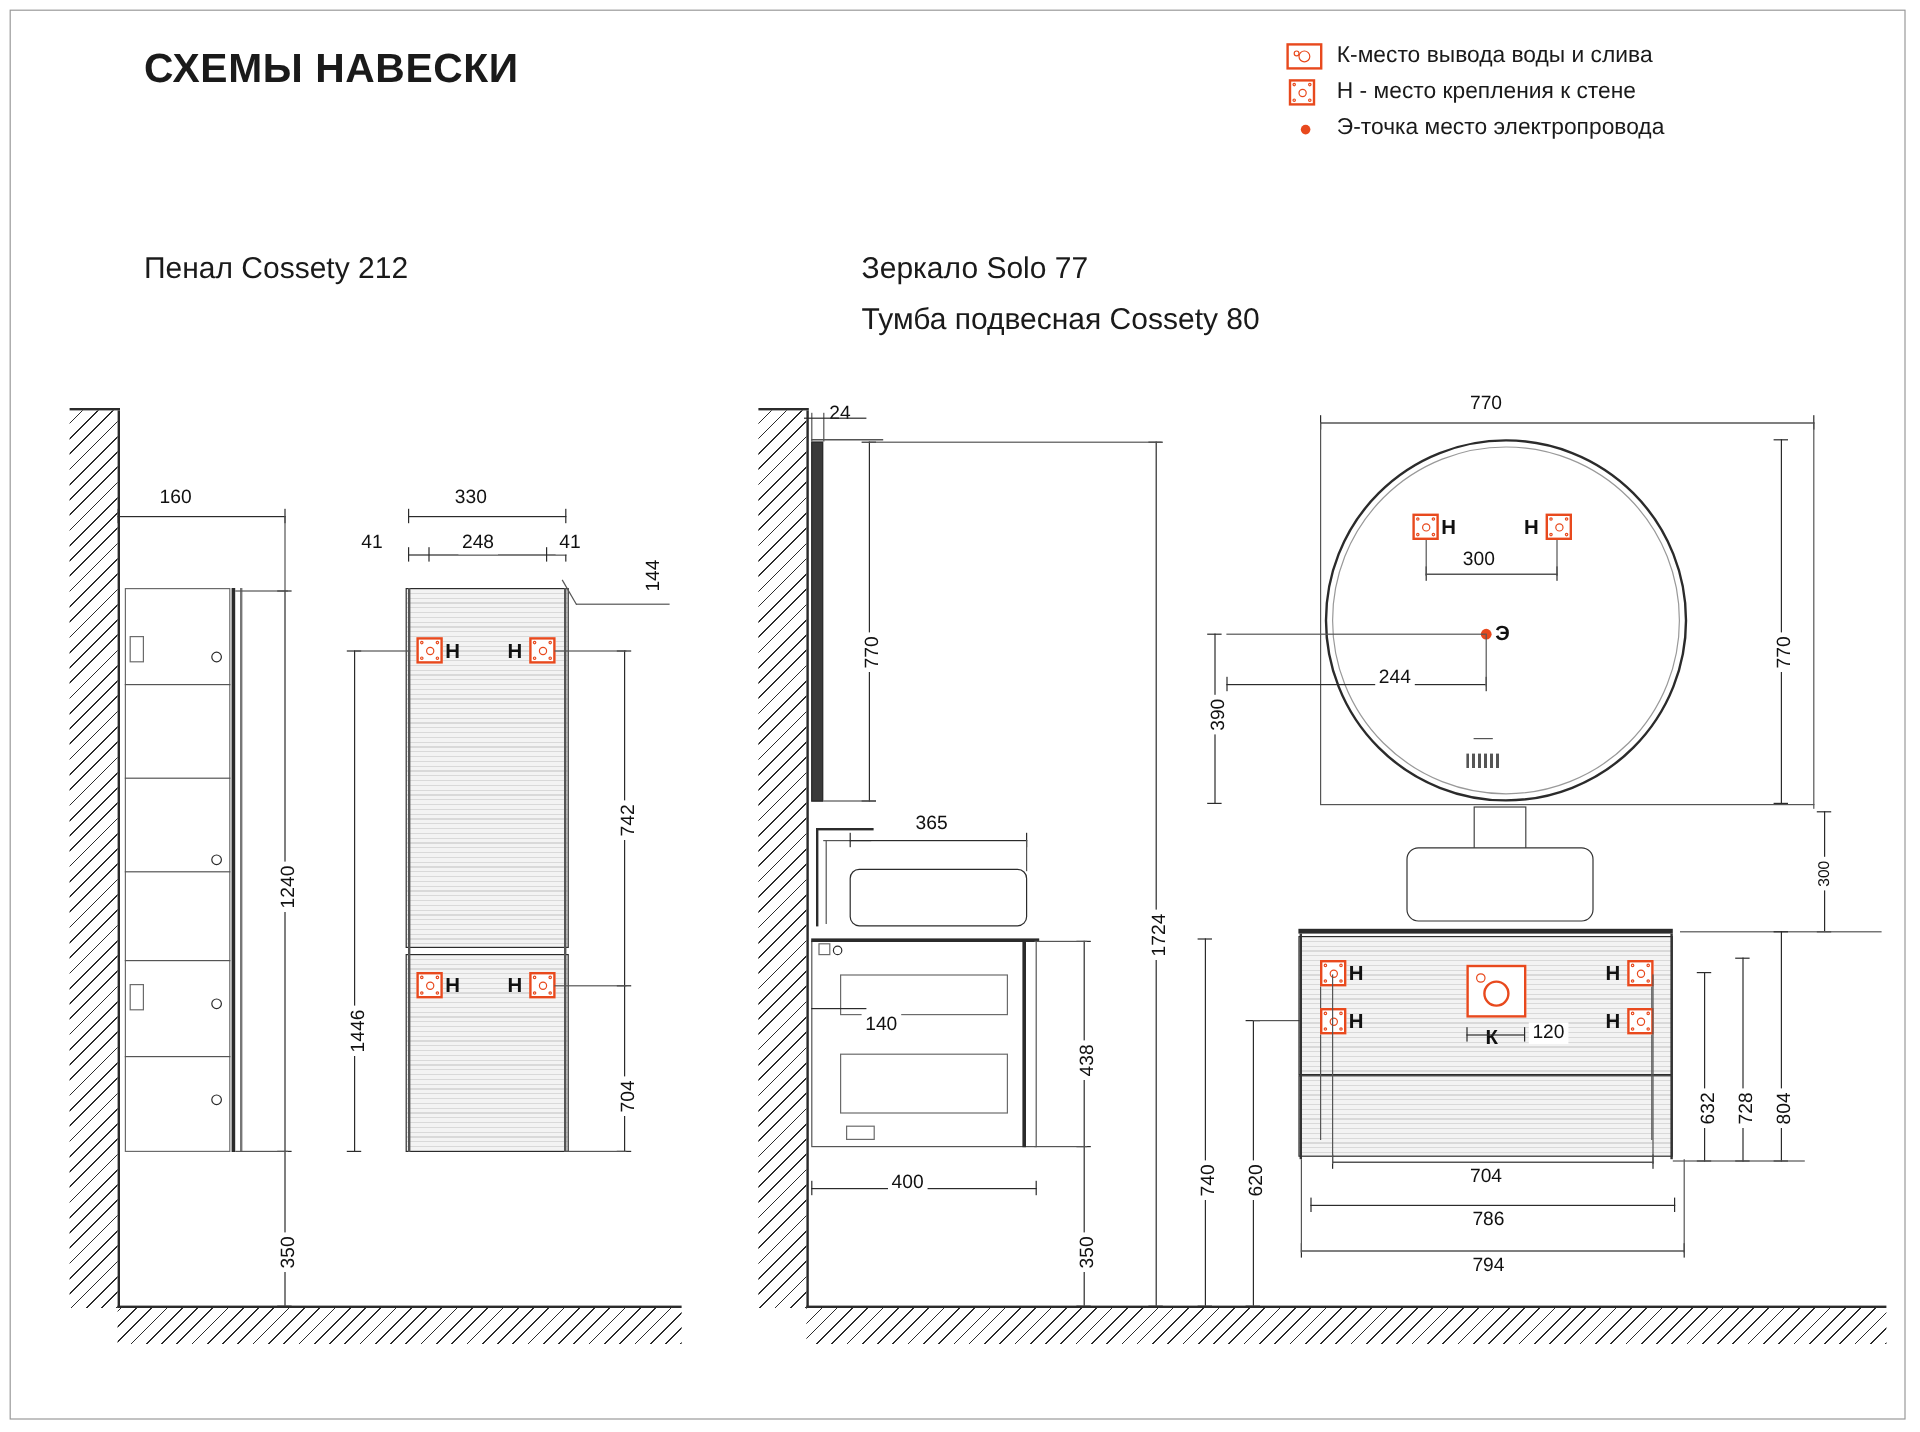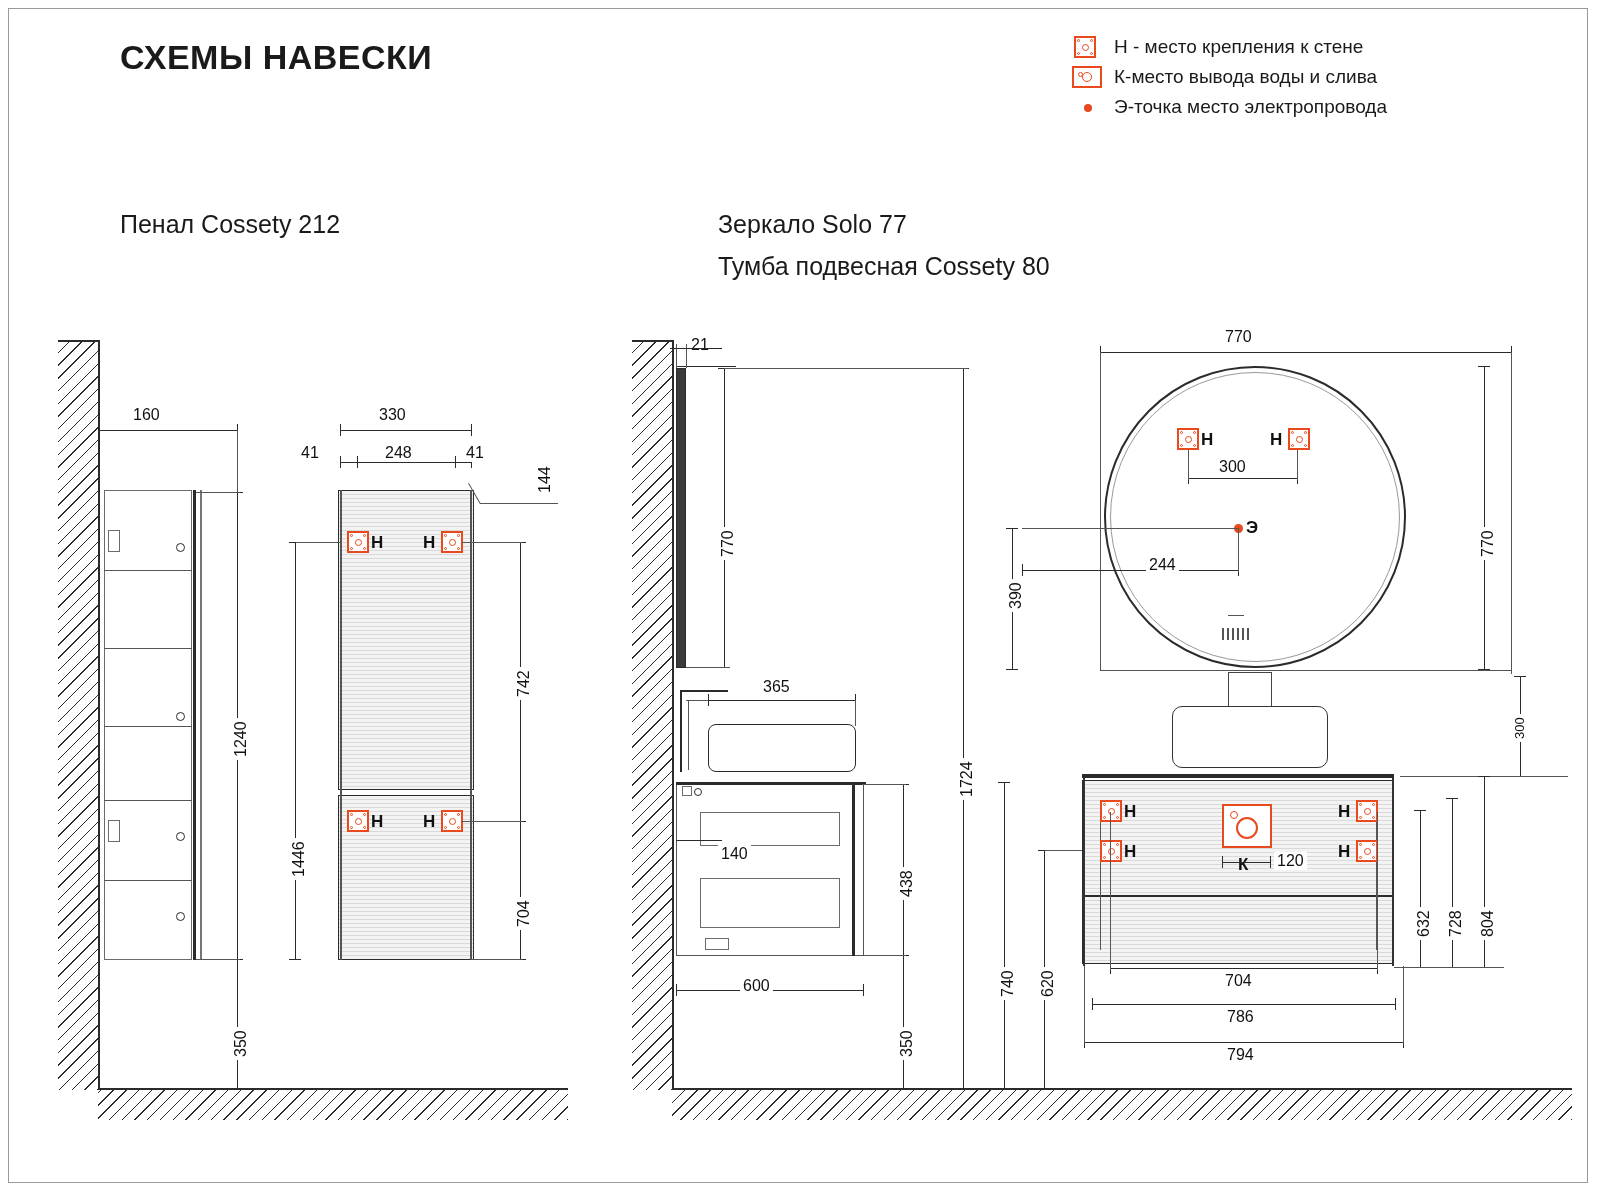--- a/index.html
+++ b/index.html
@@ -52,37 +52,37 @@
 <body>
 
 <div class="sheet">
   <div class="sheet-border"></div>
 
   <div class="title">СХЕМЫ НАВЕСКИ</div>
 
   <div class="legend">
     <div class="legend-row">
       <div class="legend-ico">
+        <div class="mark-k">
+            <span class="big"></span>
+            <span class="sm"></span>
+          </div>
+      </div>
+      <div class="legend-txt">К-место вывода воды и слива</div>
+    </div>
+    <div class="legend-row">
+      <div class="legend-ico">
         <div class="mark-h">
             <span class="c1"></span>
             <span class="c2"></span>
             <span class="c3"></span>
             <span class="c4"></span>
           </div>
       </div>
       <div class="legend-txt">Н - место крепления к стене</div>
-    </div>
-    <div class="legend-row">
-      <div class="legend-ico">
-        <div class="mark-k">
-            <span class="big"></span>
-            <span class="sm"></span>
-          </div>
-      </div>
-      <div class="legend-txt">К-место вывода воды и слива</div>
     </div>
     <div class="legend-row">
       <div class="legend-ico">
         <div class="mark-e"></div>
       </div>
       <div class="legend-txt">Э-точка место электропровода</div>
     </div>
   </div>
 
   <div class="sec-h" style="left:120px;top:210px;">Пенал Cossety 212</div>
@@ -201,21 +201,21 @@
 
   <div class="hatch" style="left:632px;top:342px;width:40px;height:748px;"></div>
   <div class="ln lnv" style="left:672px;top:342px;height:748px;width:2px;background:#2b2b2b;"></div>
   <div class="ln lnh" style="left:632px;top:340px;width:42px;height:2px;"></div>
 
   <div class="hatch" style="left:672px;top:1090px;width:900px;height:30px;"></div>
   <div class="floorline" style="left:672px;top:1088px;width:900px;"></div>
 
   <div class="box" style="left:676px;top:368px;width:10px;height:300px;background:#3a3a3a;border-color:#2b2b2b;"></div>
   <div class="ln lnh" style="left:676px;top:366px;width:60px;"></div>
-  <div class="dim" style="left:688px;top:336px;">21</div>
+  <div class="dim" style="left:688px;top:336px;">24</div>
   <div class="ln lnv thin" style="left:686px;top:344px;height:24px;"></div>
   <div class="ln lnv thin" style="left:676px;top:344px;height:24px;"></div>
   <div class="ln lnh" style="left:670px;top:348px;width:52px;"></div>
 
   <div class="ln lnv" style="left:724px;top:368px;height:300px;"></div>
   <div class="tickh" style="left:718px;top:368px;width:12px;"></div>
   <div class="tickh" style="left:718px;top:667px;width:12px;"></div>
   <div class="ln lnh thin" style="left:686px;top:667px;width:44px;"></div>
   <div class="dimv" style="left:719px;top:560px;">770</div>
 
@@ -239,21 +239,21 @@
   <div class="ln lnv" style="left:852px;top:784px;height:172px;width:3px;background:#2b2b2b;"></div>
   <div class="boxl" style="left:682px;top:786px;width:10px;height:10px;"></div>
   <div class="circle" style="left:694px;top:788px;width:8px;height:8px;border-width:1px;"></div>
 
   <div class="ln lnh" style="left:676px;top:840px;width:46px;"></div>
   <div class="dim" style="left:718px;top:845px;">140</div>
 
   <div class="ln lnh" style="left:676px;top:990px;width:188px;"></div>
   <div class="tickv" style="left:676px;top:984px;height:12px;"></div>
   <div class="tickv" style="left:863px;top:984px;height:12px;"></div>
-  <div class="dim" style="left:740px;top:977px;">600</div>
+  <div class="dim" style="left:740px;top:977px;">400</div>
 
   <div class="ln lnv" style="left:903px;top:784px;height:172px;"></div>
   <div class="tickh" style="left:897px;top:784px;width:12px;"></div>
   <div class="tickh" style="left:897px;top:955px;width:12px;"></div>
   <div class="ln lnh thin" style="left:862px;top:784px;width:44px;"></div>
   <div class="ln lnh thin" style="left:862px;top:955px;width:44px;"></div>
   <div class="dimv" style="left:898px;top:900px;">438</div>
 
   <div class="ln lnv" style="left:903px;top:956px;height:132px;"></div>
   <div class="tickh" style="left:897px;top:1088px;width:12px;"></div>

